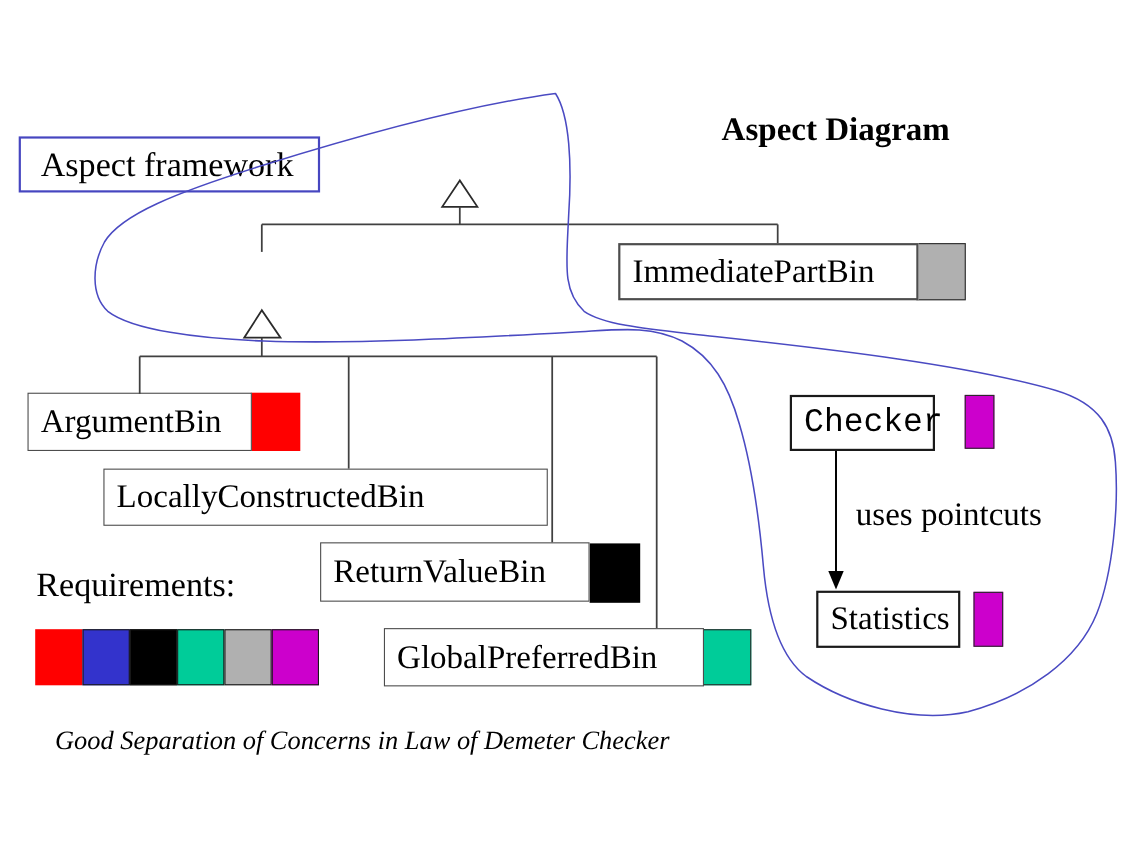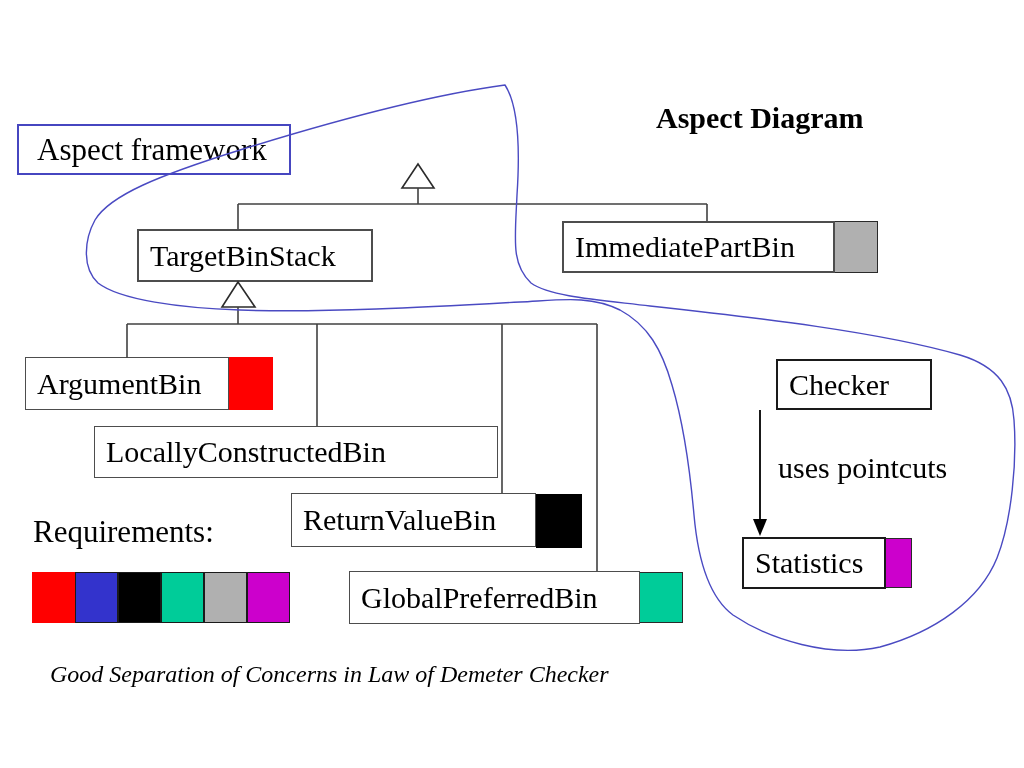--- a/index.html
+++ b/index.html
@@ -44,23 +44,20 @@
 
   <div class="chip bordered" style="left: 833px; top: 221px; width: 45px; height: 52px; background: rgb(176, 176, 176);"></div>
   <div class="chip" style="left: 228px; top: 357px; width: 45px; height: 53px; background: rgb(255, 0, 0);"></div>
   <div class="chip" style="left: 434px; top: 427px; width: 43px; height: 50px; background: rgb(51, 51, 204);"></div>
   <div class="chip" style="left: 536px; top: 494px; width: 46px; height: 54px; background: rgb(0, 0, 0);"></div>
   <div class="chip bordered" style="left: 639px; top: 572px; width: 44px; height: 51px; background: rgb(0, 204, 153);"></div>
   <div class="chip bordered" style="left: 877px; top: 359px; width: 27px; height: 49px; background: rgb(204, 0, 204);"></div>
   <div class="chip bordered" style="left: 885px; top: 538px; width: 27px; height: 50px; background: rgb(204, 0, 204);"></div>
 
 
-  <div class="cbox" style="left:137px; top:229px; width:236px; height:53px;">
-    <span>TargetBinStack</span>
-  </div>
 
   <div class="cbox" style="left:562px; top:221px; width:273px; height:52px;">
     <span>ImmediatePartBin</span>
   </div>
 
   <div class="cbox" style="left:25px; top:357px; width:204px; height:53px; border-width:1.5px;">
     <span>ArgumentBin</span>
   </div>
 
   <div class="cbox" style="left:94px; top:426px; width:404px; height:52px; border-width:1.5px;">
@@ -68,25 +65,25 @@
   </div>
 
   <div class="cbox" style="left:291px; top:493px; width:245px; height:54px; border-width:1.5px;">
     <span>ReturnValueBin</span>
   </div>
 
   <div class="cbox" style="left:349px; top:571px; width:291px; height:53px; border-width:1.5px;">
     <span>GlobalPreferredBin</span>
   </div>
 
-  <div class="cbox" style="left:776px; top:359px; width:156px; height:51px; border-color:#1a1a1a;">
+  <div class="cbox" style="left:718px; top:359px; width:132px; height:51px; border-color:#1a1a1a;font-family:Liberation Mono, monospace;">
     <span>Checker</span>
   </div>
 
-  <div class="cbox" style="left:742px; top:537px; width:144px; height:52px; border-color:#1a1a1a;">
+  <div class="cbox" style="left:742px; top:537px; width:131px; height:52px; border-color:#1a1a1a;">
     <span>Statistics</span>
   </div>
 
   <div class="txt plain" style="left:778px; top:451px;">uses pointcuts</div>
 
   <div class="txt plain" style="left:33px; top:514px; font-size:31px;">Requirements:</div>
 
   <div id="swatch-row">
       <div class="sw" style="background: rgb(255, 0, 0);"></div>
       <div class="sw" style="background: rgb(51, 51, 204);"></div>

